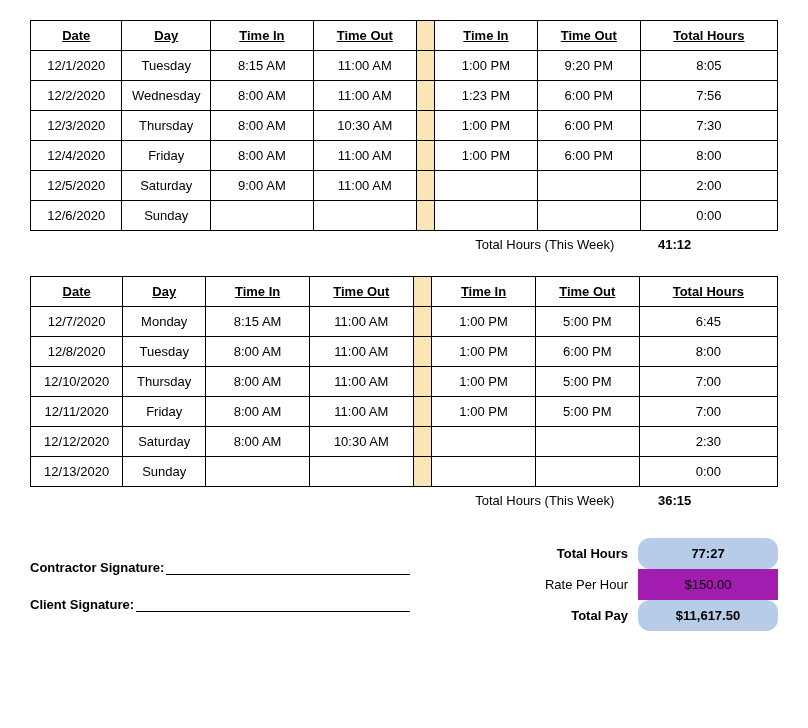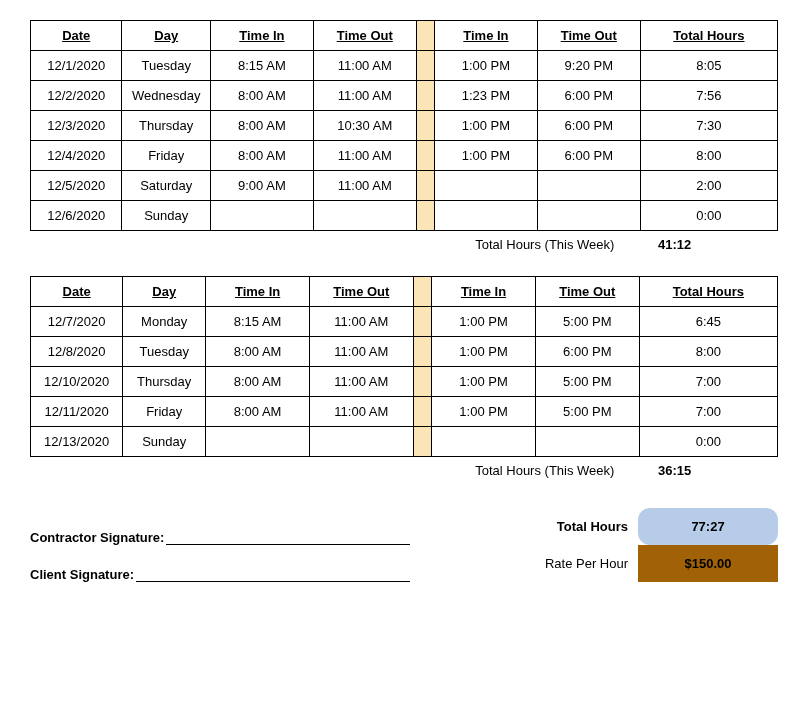--- a/index.html
+++ b/index.html
@@ -63,21 +63,21 @@
     width: 280px;
   }
   table.summary td {
     padding: 8px 10px;
     font-size: 13px;
     text-align: center;
   }
   table.summary td.lbl { text-align: right; width: 140px; }
   .bold { font-weight: bold; }
   .bg-blue   { background: #b7cce8; border-radius: 12px; }
-  .bg-orange { background: #a16207; font-weight: bold; }
+  .bg-orange { background: #a21caf; }
 </style>
 </head>
 <body>
 
 <table class="timesheet">
   <thead>
     <tr>
       <th class="col-date">Date</th>
       <th class="col-day">Day</th>
       <th class="col-time">Time In</th>
@@ -202,20 +202,30 @@
     </tr>
       <tr>
       <td>12/11/2020</td>
       <td>Friday</td>
       <td>8:00 AM</td>
       <td>11:00 AM</td>
       <td class="col-gap"></td>
       <td>1:00 PM</td>
       <td>5:00 PM</td>
       <td>7:00</td>
+    </tr>
+      <tr>
+      <td>12/12/2020</td>
+      <td>Saturday</td>
+      <td>8:00 AM</td>
+      <td>10:30 AM</td>
+      <td class="col-gap"></td>
+      <td></td>
+      <td></td>
+      <td>2:30</td>
     </tr>
       <tr>
       <td>12/13/2020</td>
       <td>Sunday</td>
       <td></td>
       <td></td>
       <td class="col-gap"></td>
       <td></td>
       <td></td>
       <td>0:00</td>
@@ -241,15 +251,19 @@
   <table class="summary">
     <tbody>
         <tr>
       <td class="lbl bold">Total Hours</td>
       <td class="bg-blue bold">77:27</td>
     </tr>
     <tr>
       <td class="lbl">Rate Per Hour</td>
       <td class="bg-orange">$150.00</td>
     </tr>
+    <tr>
+      <td class="lbl bold">Total Pay</td>
+      <td class="bg-blue bold">$11,617.50</td>
+    </tr>
   </tbody>
     </table>
 </div>
 
 </body></html>

